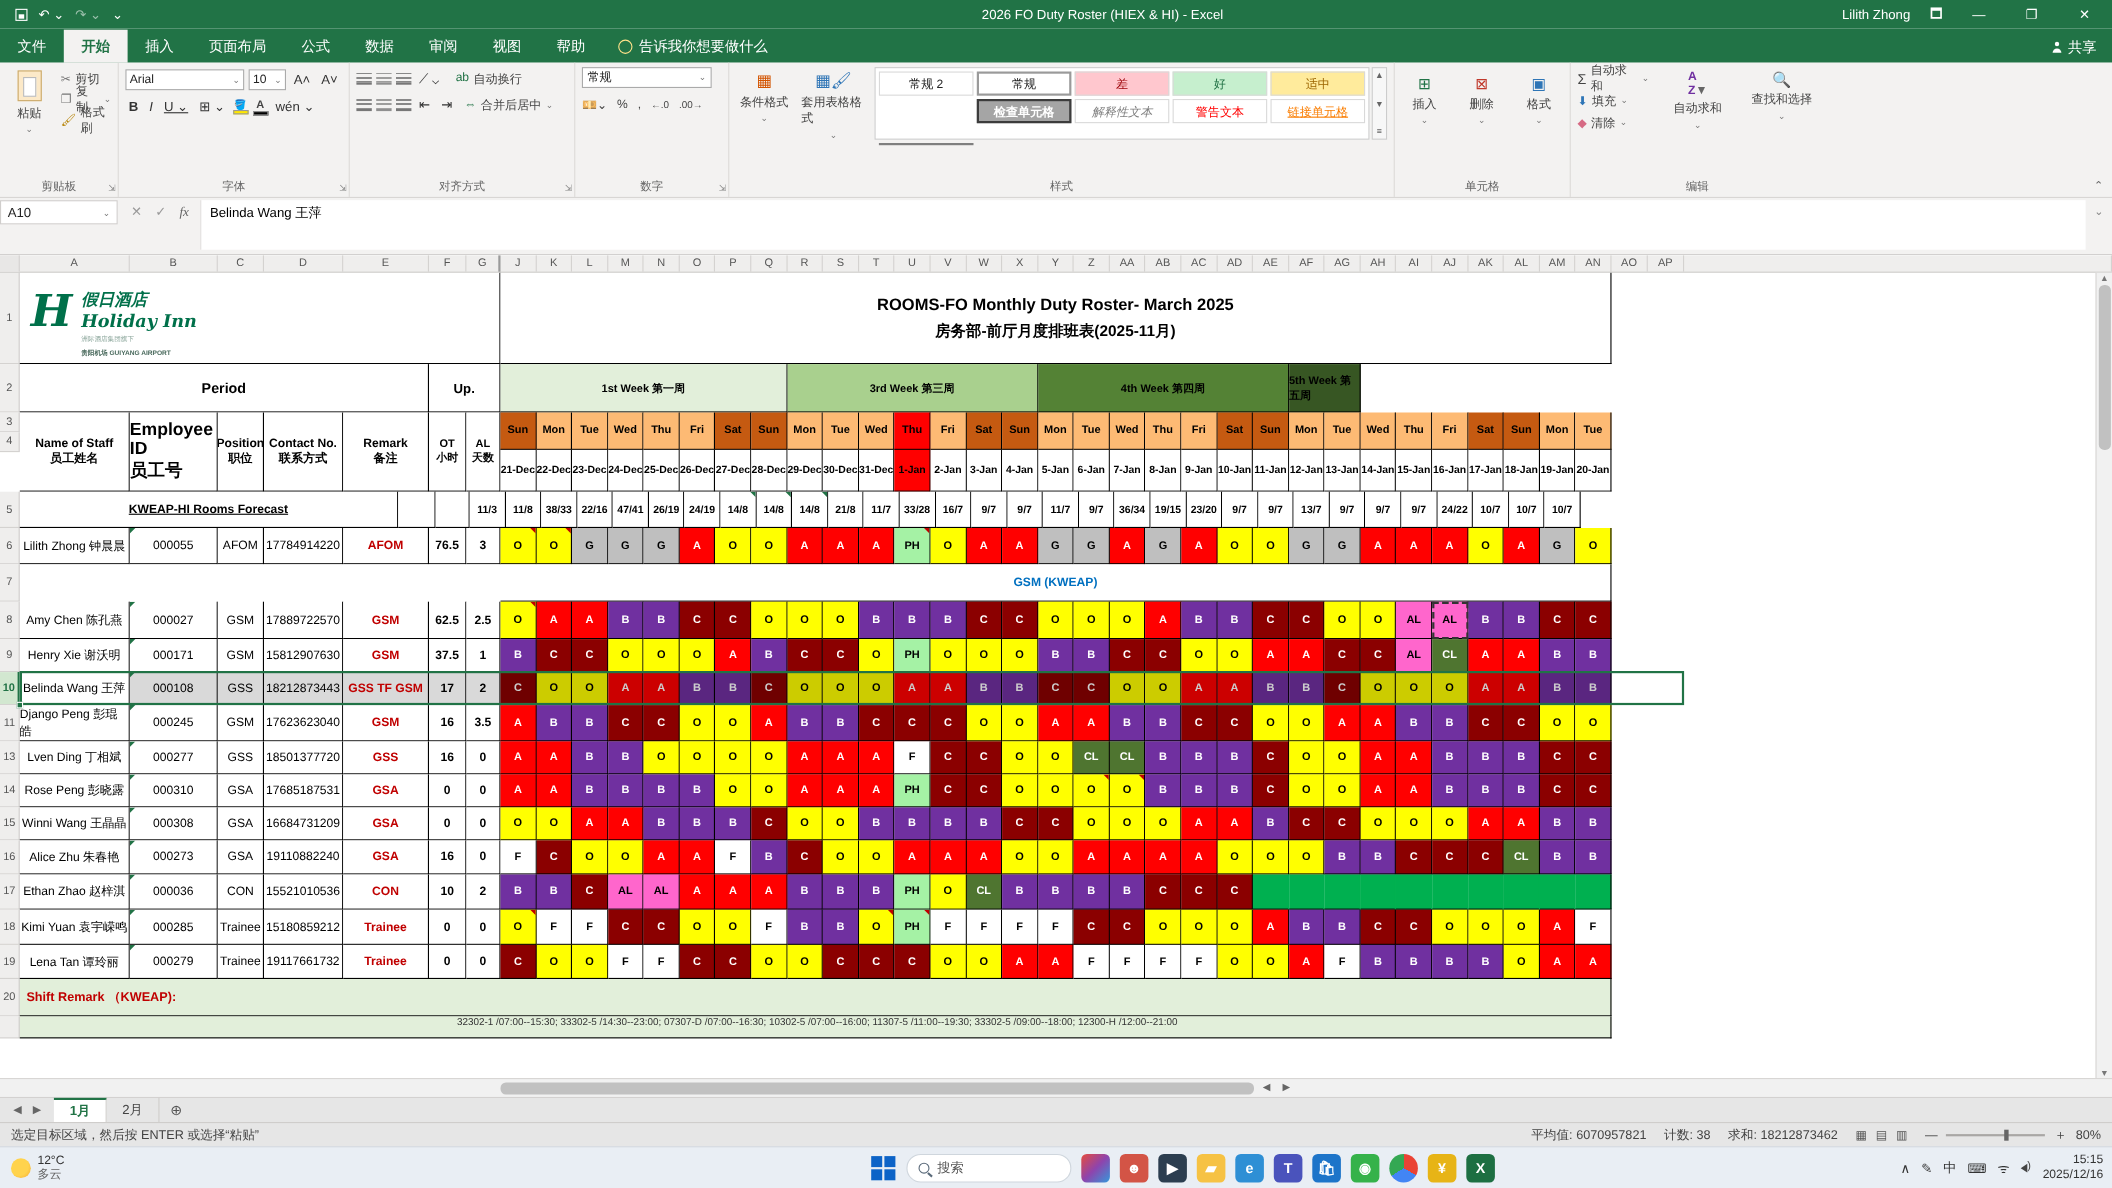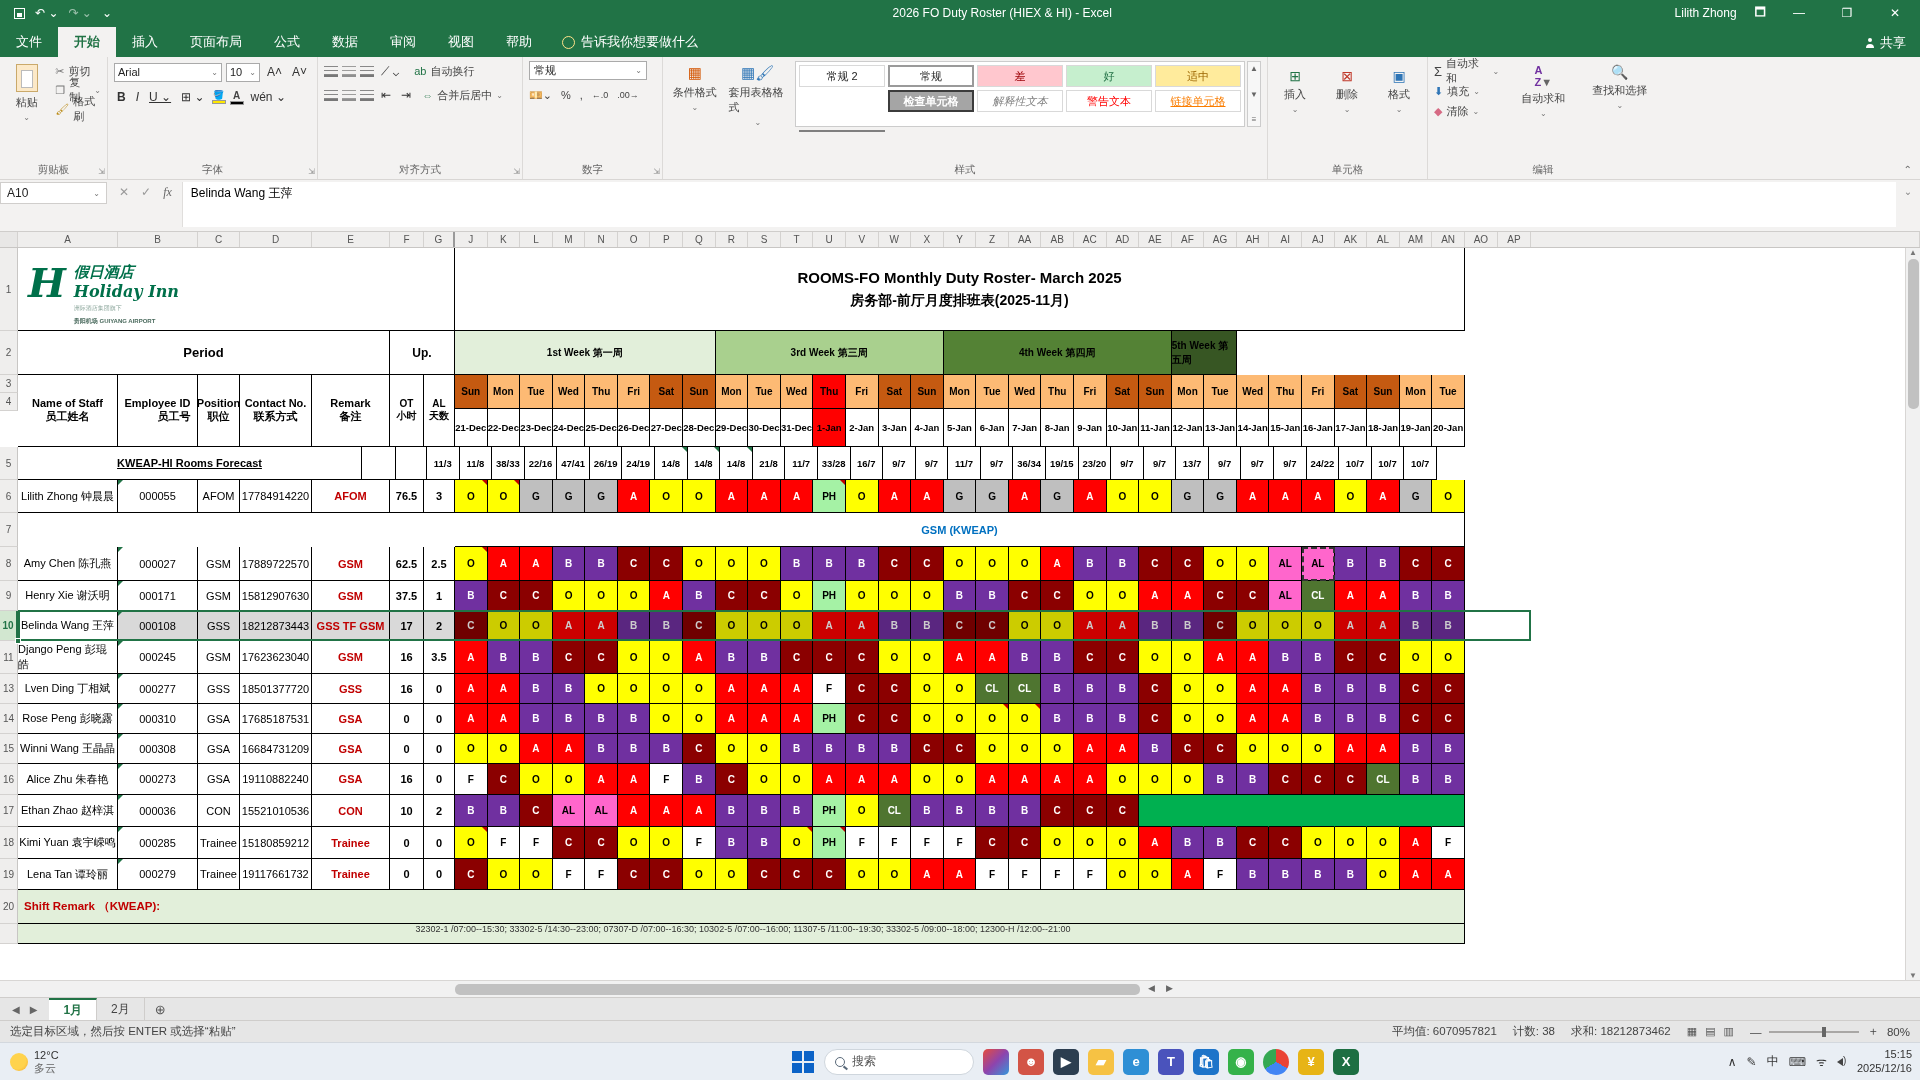--- a/index.html
+++ b/index.html
@@ -485,21 +485,21 @@
           <div class="cell wk" style="width: 65.16px; background: rgb(55, 86, 35); color: rgb(0, 0, 0);">5th Week 第五周</div>
           <div class="filler"></div>
         </div>
         <div class="srowline" style="height:72px">
           <div style="width:18px;flex:0 0 18px;display:flex;flex-direction:column">
             <div class="gutcell" style="height:34px;width:100%">3</div>
             <div class="gutcell" style="height:38px;width:100%">4</div>
           </div>
           <div class="cell " style="width: 100px; white-space: pre-line; font-weight: bold; font-size: 11px; text-align: center;">Name of Staff
 员工姓名</div>
-          <div class="cell " style="width: 80px; white-space: pre-line; font-weight: bold; font-size: 11px; text-align: right;">Employee ID
+          <div class="cell " style="width: 80px; white-space: pre-line; font-weight: bold; font-size: 16px; text-align: left;">Employee ID
 员工号</div>
           <div class="cell " style="width: 42px; white-space: pre-line; font-weight: bold; font-size: 11px; text-align: center;">Position
 职位</div>
           <div class="cell " style="width: 72px; white-space: pre-line; font-weight: bold; font-size: 11px; text-align: center;">Contact No.
 联系方式</div>
           <div class="cell " style="width: 78px; white-space: pre-line; font-weight: bold; font-size: 11px; text-align: center;">Remark
 备注</div>
           <div class="cell " style="width: 34px; white-space: pre-line; font-weight: bold; font-size: 10px; text-align: center;">OT
 小时</div>
           <div class="cell " style="width: 31px; white-space: pre-line; font-weight: bold; font-size: 10px; text-align: center;">AL

